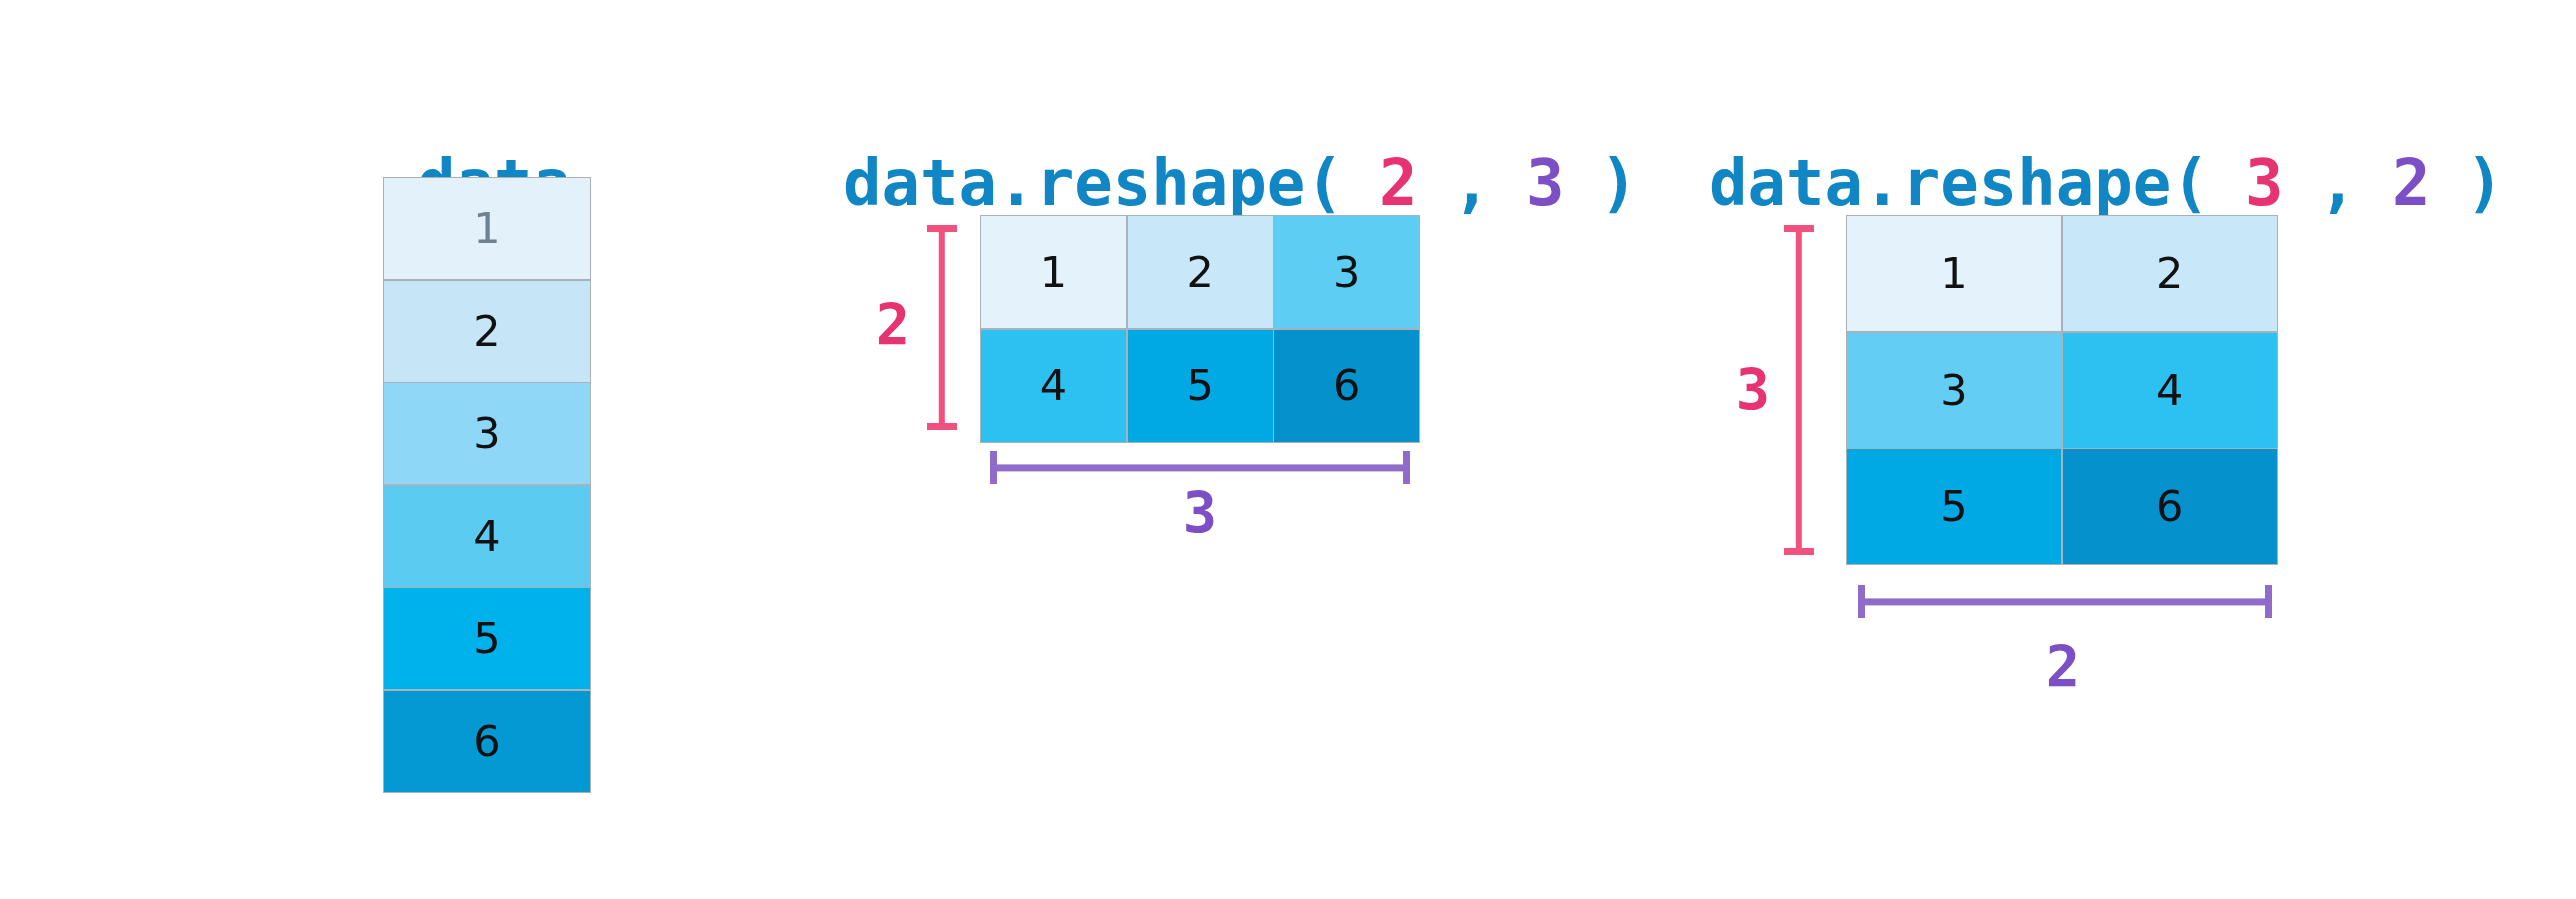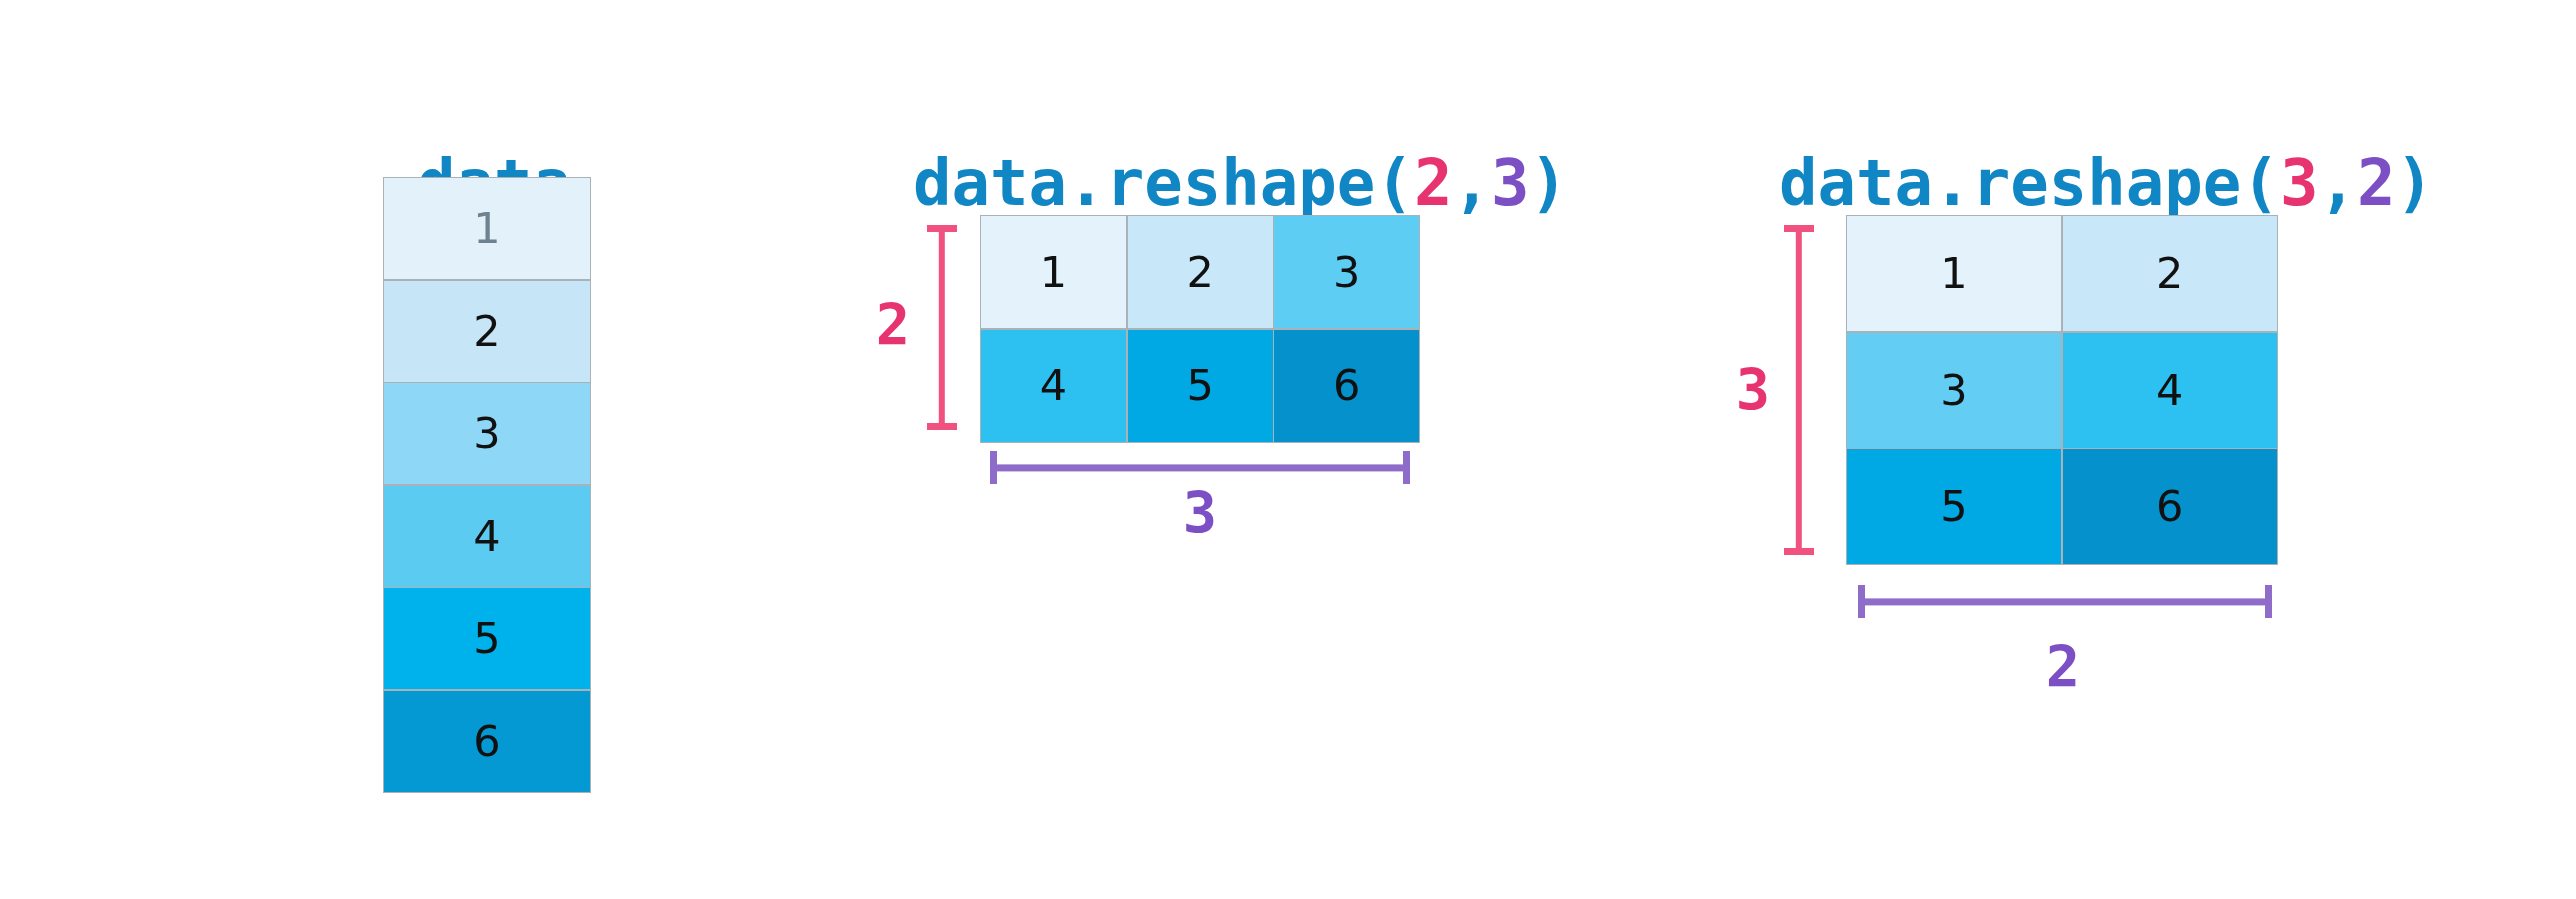--- a/index.html
+++ b/index.html
@@ -10,20 +10,21 @@
     font-family:"DejaVu Sans Mono", monospace;
     overflow:hidden;
   }
   .panel{position:absolute;inset:0;}
 
   .title{
     position:absolute;
     display:flex;align-items:center;justify-content:center;
     font-weight:bold;font-size:64px;line-height:1;
     white-space:pre;
+    gap:35px;
   }
 
   .grid{
     position:absolute;
     display:grid;
     background:#aab1b7;        
     border:1.6px solid #aab1b7;
     gap:1.6px;
   }
   .cell{

